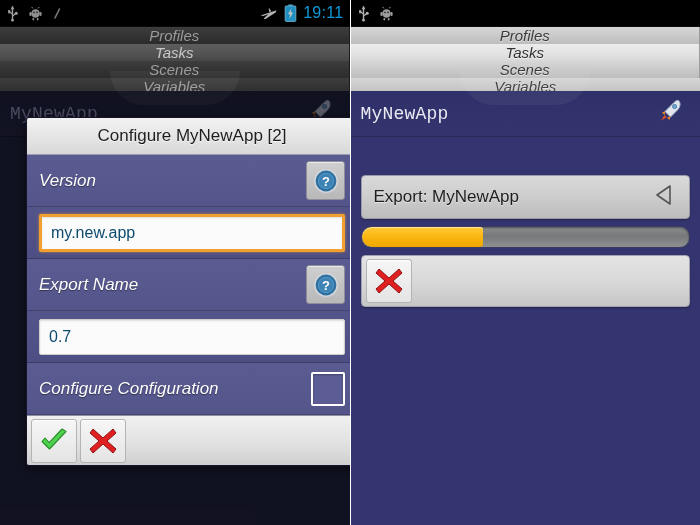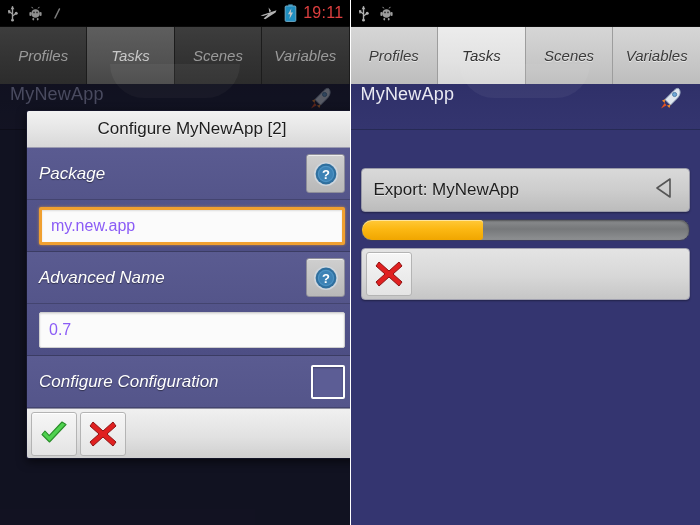--- a/index.html
+++ b/index.html
@@ -17,27 +17,27 @@
   
   .statusbar{
     position:relative;height:27px;background:#000000;
     display:flex;align-items:center;padding:0 6px;box-sizing:border-box;
     border-bottom:1px solid #0b0b0b;
   }
   .sb-left{display:flex;align-items:center;gap:9px;}
   .sb-right{margin-left:auto;display:flex;align-items:center;gap:6px;}
   .sb-ico{display:block;opacity:.85;}
   .sb-time{
-    color:#ef4444;font-size:16px;letter-spacing:.3px;
+    color:#0ea5e9;font-size:16px;letter-spacing:.3px;
     font-family:"Liberation Sans", sans-serif;
   }
   .dimmed .statusbar{filter:brightness(.92);}
 
   
-  .tabbar{display:flex;height:57px;background:#2a2a2a;}
+  .tabbar{display:flex;height:64px;background:#2a2a2a;flex-direction:column;}
   .tab{
     flex:1;display:flex;align-items:center;justify-content:center;
     font-style:italic;font-size:15px;color:#3a3a3a;
     background:linear-gradient(to bottom,#d6d6d6 0%,#c9c9c9 55%,#bdbdbd 100%);
     border-right:1px solid #9d9d9d;box-sizing:border-box;
     text-shadow:0 1px 0 rgba(255,255,255,.55);
   }
   .tab:last-child{border-right:none;font-style:italic;}
   .tab.active{
     background:linear-gradient(to bottom,#ececec 0%,#e2e2e2 60%,#d8d8d8 100%);
@@ -51,24 +51,25 @@
   .dimmed .tab.active{
     background:linear-gradient(to bottom,#5e5e5e 0%,#525252 60%,#474747 100%);
     color:#c8c8c8;
   }
 
   
   .appbody{position:relative;height:calc(525px - 27px - 47px);background:#343570;}
   .dimmed .appbody{background:#1b1c33;}
 
   .apphead{
-    position:relative;height:46px;display:flex;align-items:flex-start;
+    position:relative;height:46px;display:flex;align-items:center;
     padding:0 10px;box-sizing:border-box;
     background:linear-gradient(to bottom,#2f3069 0%,#34356f 100%);
     border-bottom:1px solid #262a55;
+    font-family:Liberation Mono, monospace;
   }
   .dimmed .apphead{background:linear-gradient(to bottom,#1a1b31 0%,#1d1e36 100%);border-bottom:1px solid #141526;}
   .apphead .shade{
     position:absolute;left:50%;top:-20px;transform:translateX(-50%);
     width:130px;height:34px;border-radius:0 0 60px 60px;
     background:rgba(255,255,255,.05);pointer-events:none;
   }
   .apptitle{font-size:18px;color:#e9e9f2;letter-spacing:.2px;}
   .dimmed .apptitle{color:#6f7190;}
   .rocket{margin-left:auto;margin-right:4px;}
@@ -113,21 +114,21 @@
     box-shadow:inset 0 1px 0 rgba(255,255,255,.6);
   }
   .checkbox{
     margin-left:auto;width:30px;height:30px;border-radius:2px;
     background:#5c5d95;border:2px solid #ffffff;
     box-shadow:inset 0 1px 2px rgba(0,0,0,.3);
   }
   .field{
     flex:1;height:36px;background:#fbfbfb;border-radius:2px;
     display:flex;align-items:center;padding:0 9px;box-sizing:border-box;
-    color:#8b5cf6;font-size:16px;
+    color:#0c4a6e;font-size:16px;
     border:1px solid #cfcfcf;
     box-shadow:inset 0 1px 2px rgba(0,0,0,.12);
   }
   .field.focused{
     border:3px solid #f0a030;
     box-shadow:0 0 3px rgba(240,160,48,.7), inset 0 1px 2px rgba(0,0,0,.12);
     height:38px;
   }
   .btnbar{
     height:50px;display:flex;align-items:center;gap:3px;
@@ -241,37 +242,37 @@
           </svg>
         </span>
       </div>
 
       <div class="scrim"></div>
 
       <div class="dialog">
         <div class="dlg-title">Configure MyNewApp [2]</div>
 
         <div class="row label-row">
-          <span class="row-label">Package</span>
+          <span class="row-label">Version</span>
           <div class="help-btn">
             <svg width="28" height="28" viewBox="0 0 28 28">
               <circle cx="14" cy="14" r="12" fill="#cfd6dd"></circle>
               <circle cx="14" cy="14" r="10.4" fill="#2f6f9e"></circle>
               <circle cx="14" cy="14" r="8.2" fill="#4d93c4"></circle>
               <circle cx="14" cy="14" r="7" fill="#3c82b5"></circle>
               <text x="14" y="19" text-anchor="middle" font-family="Liberation Sans, sans-serif" font-size="13" font-weight="bold" fill="#ffffff">?</text>
             </svg>
           </div>
         </div>
         <div class="row input-row">
           <div class="field focused">my.new.app</div>
         </div>
 
         <div class="row label-row">
-          <span class="row-label">Advanced Name</span>
+          <span class="row-label">Export Name</span>
           <div class="help-btn">
             <svg width="28" height="28" viewBox="0 0 28 28">
               <circle cx="14" cy="14" r="12" fill="#cfd6dd"></circle>
               <circle cx="14" cy="14" r="10.4" fill="#2f6f9e"></circle>
               <circle cx="14" cy="14" r="8.2" fill="#4d93c4"></circle>
               <circle cx="14" cy="14" r="7" fill="#3c82b5"></circle>
               <text x="14" y="19" text-anchor="middle" font-family="Liberation Sans, sans-serif" font-size="13" font-weight="bold" fill="#ffffff">?</text>
             </svg>
           </div>
         </div>

